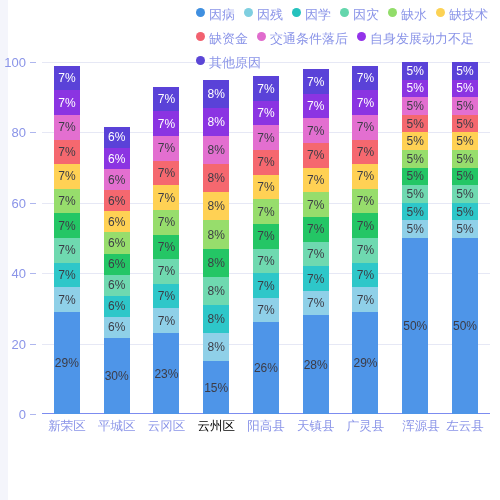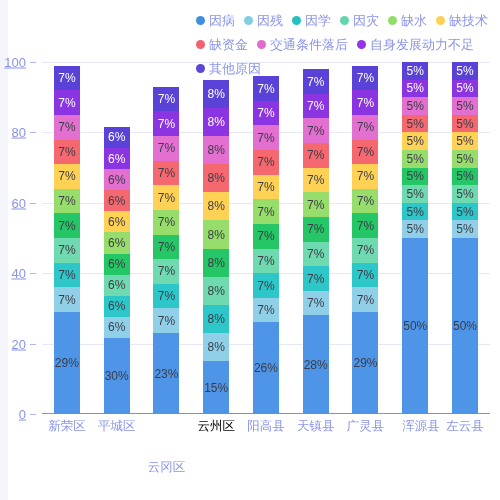--- a/index.html
+++ b/index.html
@@ -38,21 +38,21 @@
     width: 300px;
     display: flex;
     flex-wrap: wrap;
     align-content: flex-start;
     justify-content: flex-start;
     gap: 0px 9px;
     z-index: 5;
   }
   .legend-item {
     display: flex;
-    align-items: center;
+    align-items: flex-start;
     gap: 4px;
     height: 24px;
     white-space: nowrap;
   }
   .legend-dot {
     width: 9px;
     height: 9px;
     border-radius: 50%;
     flex: 0 0 auto;
   }
@@ -92,21 +92,20 @@
     width: 36px;
     height: 352px;
   }
   .y-lbl {
     position: absolute;
     right: 10px;
     font-size: 13px;
     color: #8a94e8;
     transform: translateY(-50%);
     white-space: nowrap;
-    text-decoration: underline;
   }
   .y-dash {
     position: absolute;
     right: 0px;
     width: 6px;
     height: 1px;
     background: #aeb6ee;
   }
 
   .bars {
@@ -574,21 +573,21 @@
               <span class="seg-label light">5%</span>
             </div>
           </div>
         </div>
       </div>
   </div>
 
   <div class="x-axis-labels" id="x-axis-labels">
       <div class="x-lbl" style="color: rgb(138, 148, 232);">新荣区</div>
       <div class="x-lbl" style="color: rgb(138, 148, 232);">平城区</div>
-      <div class="x-lbl" style="color: rgb(138, 148, 232); margin-top: 41px;">云冈区</div>
+      <div class="x-lbl" style="color: rgb(138, 148, 232);">云冈区</div>
       <div class="x-lbl" style="color: #000000;">云州区</div>
       <div class="x-lbl" style="color: rgb(138, 148, 232);">阳高县</div>
       <div class="x-lbl" style="color: rgb(138, 148, 232);">天镇县</div>
       <div class="x-lbl" style="color: rgb(138, 148, 232);">广灵县</div>
       <div class="x-lbl" style="color: rgb(138, 148, 232); text-align: right;">浑源县</div>
       <div class="x-lbl" style="color: rgb(138, 148, 232);">左云县</div>
     </div>
 
 </div>
 

